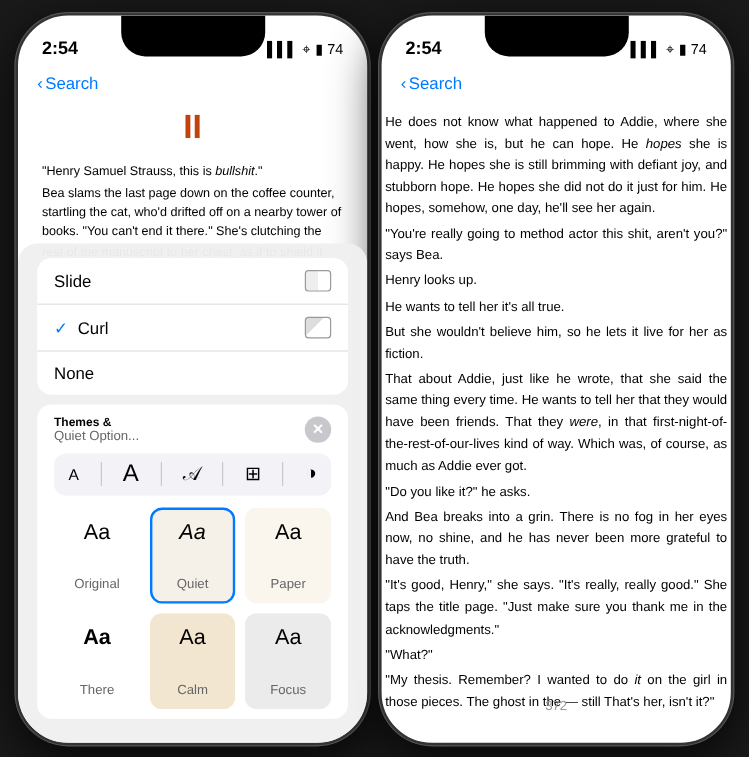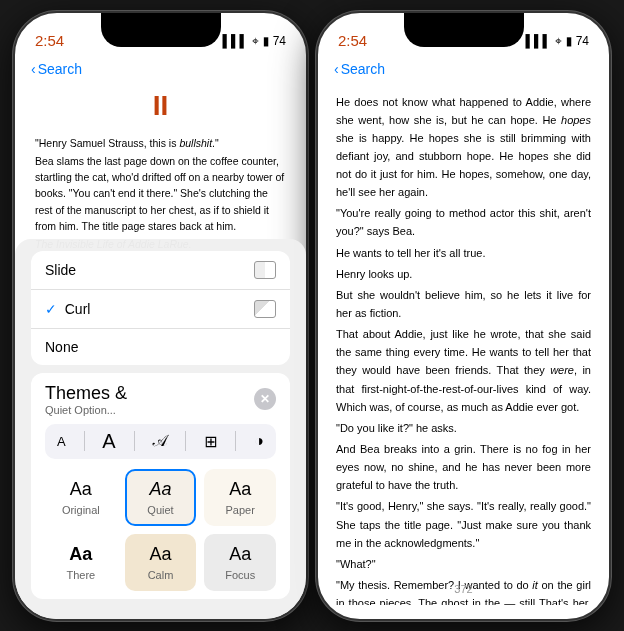--- a/index.html
+++ b/index.html
@@ -39,22 +39,22 @@
       height: 44px;
       display: flex;
       align-items: center;
       justify-content: space-between;
       padding: 12px 20px 0;
       position: relative;
       z-index: 10;
     }
     .status-time {
       font-size: 15px;
-      font-weight: 400;
-      color: #c2410c;
+      font-weight: 700;
+      color: #000000;
     }
     .status-icons {
       display: flex;
       align-items: center;
       gap: 4px;
       font-size: 12px;
       color: #000;
     }
     .notch {
       position: absolute;
@@ -157,22 +157,22 @@
       padding: 10px 14px 8px;
       margin-bottom: 8px;
     }
     .themes-header {
       display: flex;
       align-items: center;
       justify-content: space-between;
       margin-bottom: 8px;
     }
     .themes-title {
-      font-size: 18px;
-      font-weight: 400;
+      font-size: 10px;
+      font-weight: 700;
       color: #000;
     }
     .close-btn {
       width: 22px;
       height: 22px;
       background: #c7c7cc;
       border-radius: 50%;
       display: flex;
       align-items: center;
       justify-content: center;
@@ -213,43 +213,44 @@
       display: grid;
       grid-template-columns: repeat(3, 1fr);
       gap: 8px;
     }
     .theme-card {
       border-radius: 10px;
       padding: 8px;
       display: flex;
       flex-direction: column;
       align-items: center;
-      gap: 4px;
+      gap: 15px;
       border: 2px solid transparent;
     }
     .theme-card.selected { border-color: #007AFF; }
     .theme-card-sample {
       font-size: 18px;
       font-weight: 500;
     }
     .theme-card-label {
       font-size: 11px;
       color: #666;
+      margin-top: 12px;
     }
     .theme-original { background: #fff; }
     .theme-quiet { background: #f5f0e8; }
     .theme-quiet .theme-card-sample { font-style: italic; }
     .theme-paper { background: #faf8f3; }
     .theme-bold { background: #fff; }
     .theme-bold .theme-card-sample { font-weight: 800; }
     .theme-calm { background: #f5ede0; }
     .theme-focus { background: #f0f0f0; }
     
     .reading-content {
-      padding: 8px 18px;
+      padding: 8px 3px;
       font-size: 11px;
       line-height: 1.65;
       color: #000;
       height: 520px;
       overflow: hidden;
     }
     .reading-content p {
       margin-bottom: 3px;
       text-align: justify;
       font-size: 11px;
@@ -393,22 +394,22 @@
       <div class="nav-bar">
         <div class="nav-back">
           <span>‹</span>
           <span>Search</span>
         </div>
       </div>
 
       <div class="reading-content">
         <p>He does not know what happened to Addie, where she went, how she is, but he can hope. He <em>hopes</em> she is happy. He hopes she is still brimming with defiant joy, and stubborn hope. He hopes she did not do it just for him. He hopes, somehow, one day, he'll see her again.</p>
         <p>"You're really going to method actor this shit, aren't you?" says Bea.</p>
+        <p>Henry looks up.</p>
         <p>He wants to tell her it's all true.</p>
-        <p>Henry looks up.</p>
         <p>But she wouldn't believe him, so he lets it live for her as fiction.</p>
         <p>That about Addie, just like he wrote, that she said the same thing every time. He wants to tell her that they would have been friends. That they <em>were</em>, in that first-night-of-the-rest-of-our-lives kind of way. Which was, of course, as much as Addie ever got.</p>
         <p>"Do you like it?" he asks.</p>
         <p>And Bea breaks into a grin. There is no fog in her eyes now, no shine, and he has never been more grateful to have the truth.</p>
         <p>"It's good, Henry," she says. "It's really, really good." She taps the title page. "Just make sure you thank me in the acknowledgments."</p>
         <p>"What?"</p>
         <p>"My thesis. Remember? I wanted to do <em>it</em> on the girl in those pieces. The ghost in the <em>—</em> still That's her, isn't it?"</p>
 
       </div>
 

